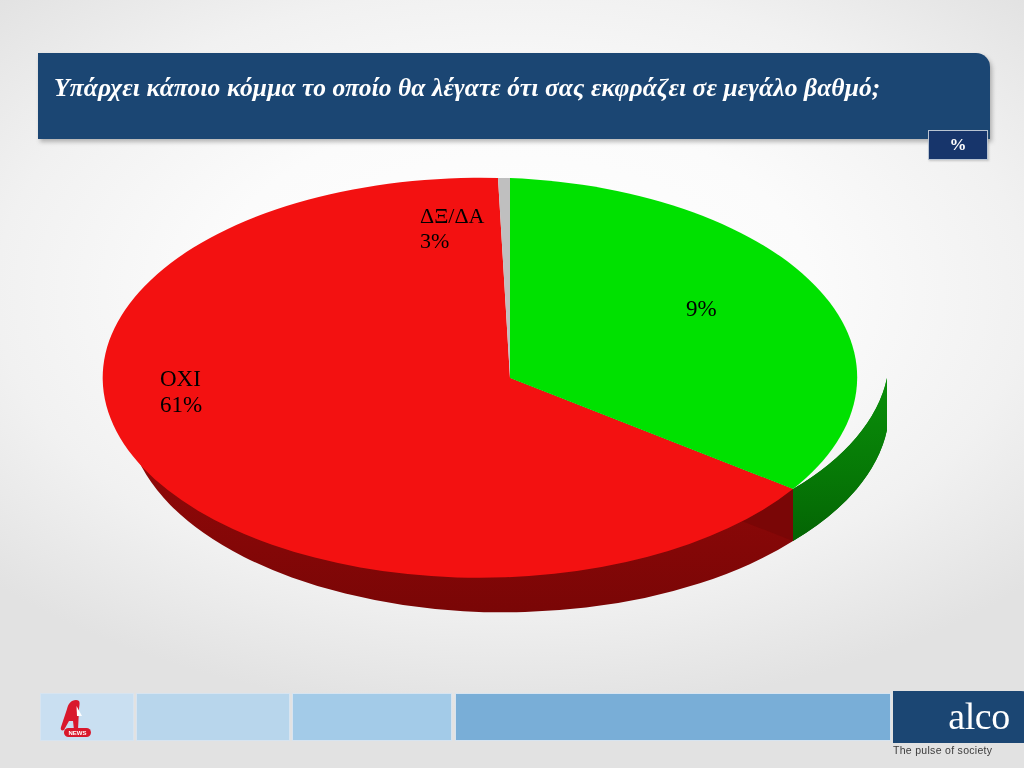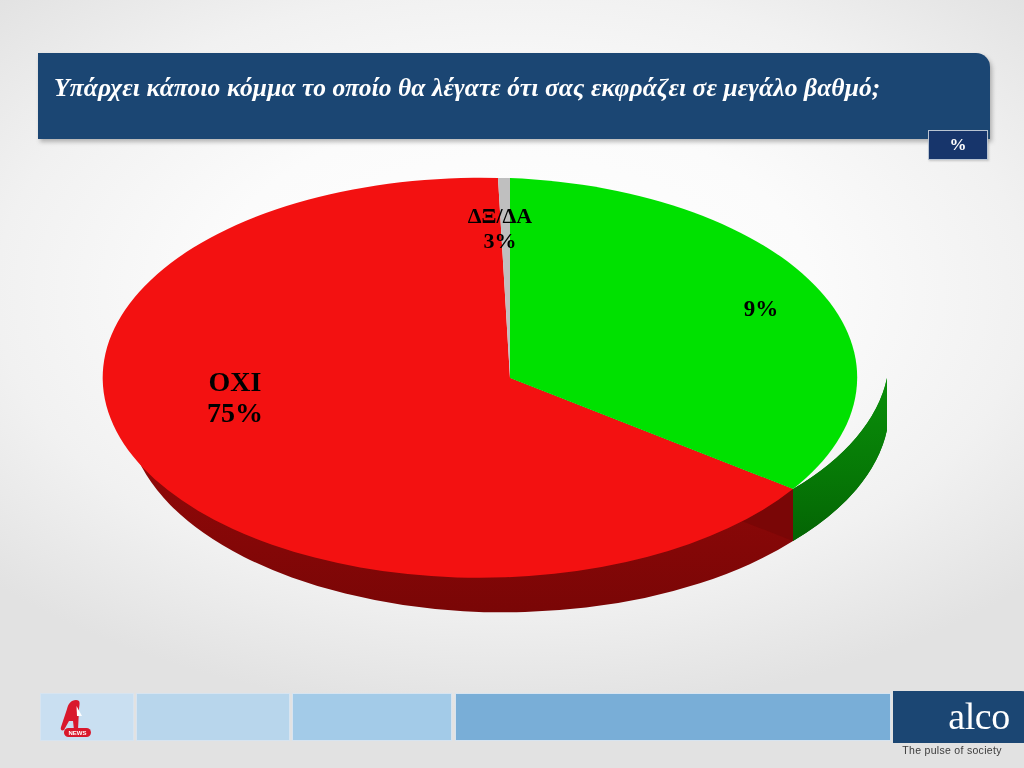--- a/index.html
+++ b/index.html
@@ -76,27 +76,27 @@
     top: 0;
     width: 1024px;
     height: 700px;
   }
   #pie-svg { display: block; }
 
   .slice-label {
     position: absolute;
     color: #000000;
     font-family: "Liberation Serif", serif;
-    font-weight: bold;
-    text-align: center;
+    font-weight: normal;
+    text-align: left;
     line-height: 1.12;
     white-space: nowrap;
   }
   #label-nai   { left: 686px; top: 296px; width: 150px; font-size: 23px; }
-  #label-oxi   { left: 160px; top: 366px; width: 150px; font-size: 28px; }
+  #label-oxi   { left: 160px; top: 366px; width: 150px; font-size: 23px; }
   #label-dxda  { left: 420px; top: 204px; width: 160px; font-size: 22px; }
 
   
   #footer-bars {
     position: absolute;
     left: 0;
     top: 693px;
     width: 1024px;
     height: 50px;
   }
@@ -139,21 +139,20 @@
     font-weight: normal;
     letter-spacing: -0.5px;
     line-height: 1;
     margin-top: -3px;
   }
   #alco-tagline {
     position: absolute;
     left: 893px;
     top: 744px;
     width: 118px;
-    text-align: center;
     color: #3b3b3b;
     font-family: "Liberation Sans", sans-serif;
     font-size: 10.5px;
     letter-spacing: 0.3px;
   }
 </style>
 </head>
 <body>
 
 <div id="slide">
@@ -216,21 +215,21 @@
                  Z" fill="#BFBFBF"></path>
       </g>
     </svg>
 
     <div class="slice-label" id="label-nai">
       <div>9%</div>
     </div>
 
     <div class="slice-label" id="label-oxi">
       <div>OXI</div>
-      <div>75%</div>
+      <div>61%</div>
     </div>
 
     <div class="slice-label" id="label-dxda">
       <div>ΔΞ/ΔΑ</div>
       <div>3%</div>
     </div>
   </div>
 
   <div id="footer-bars">
     <div class="fbar" id="fbar-1"></div>

